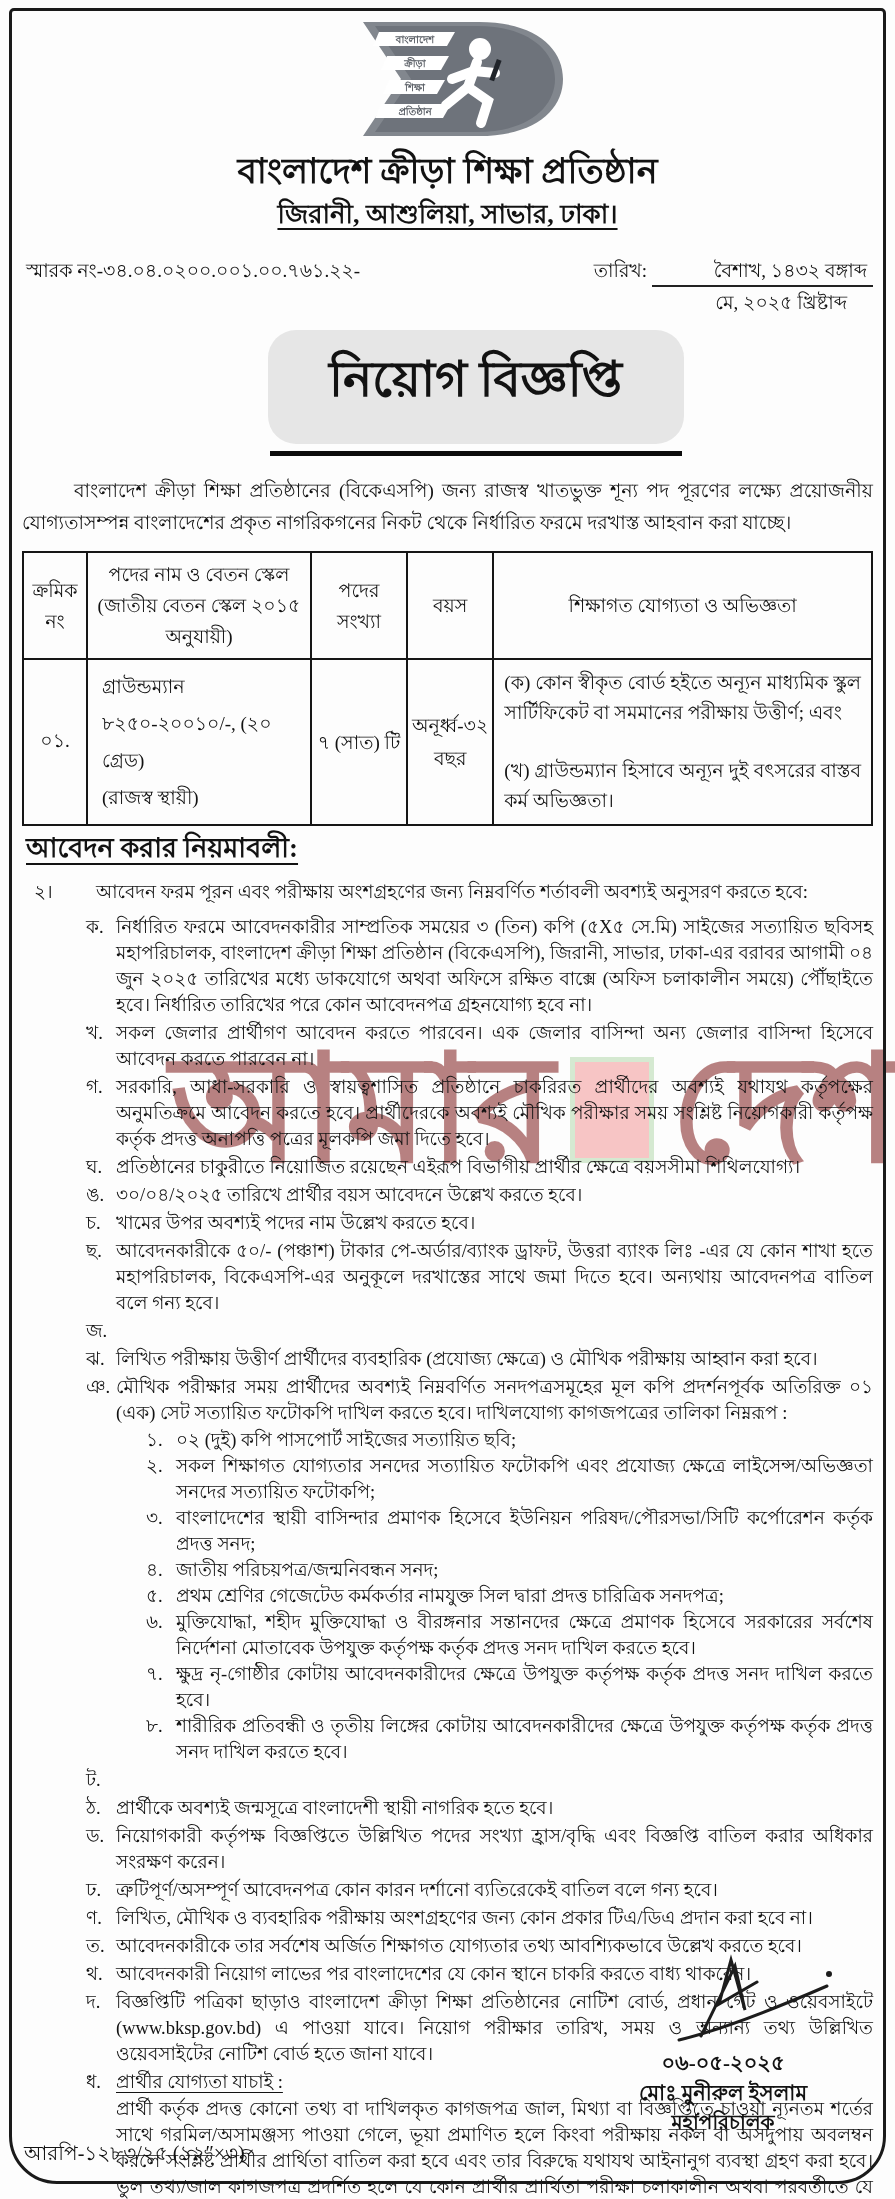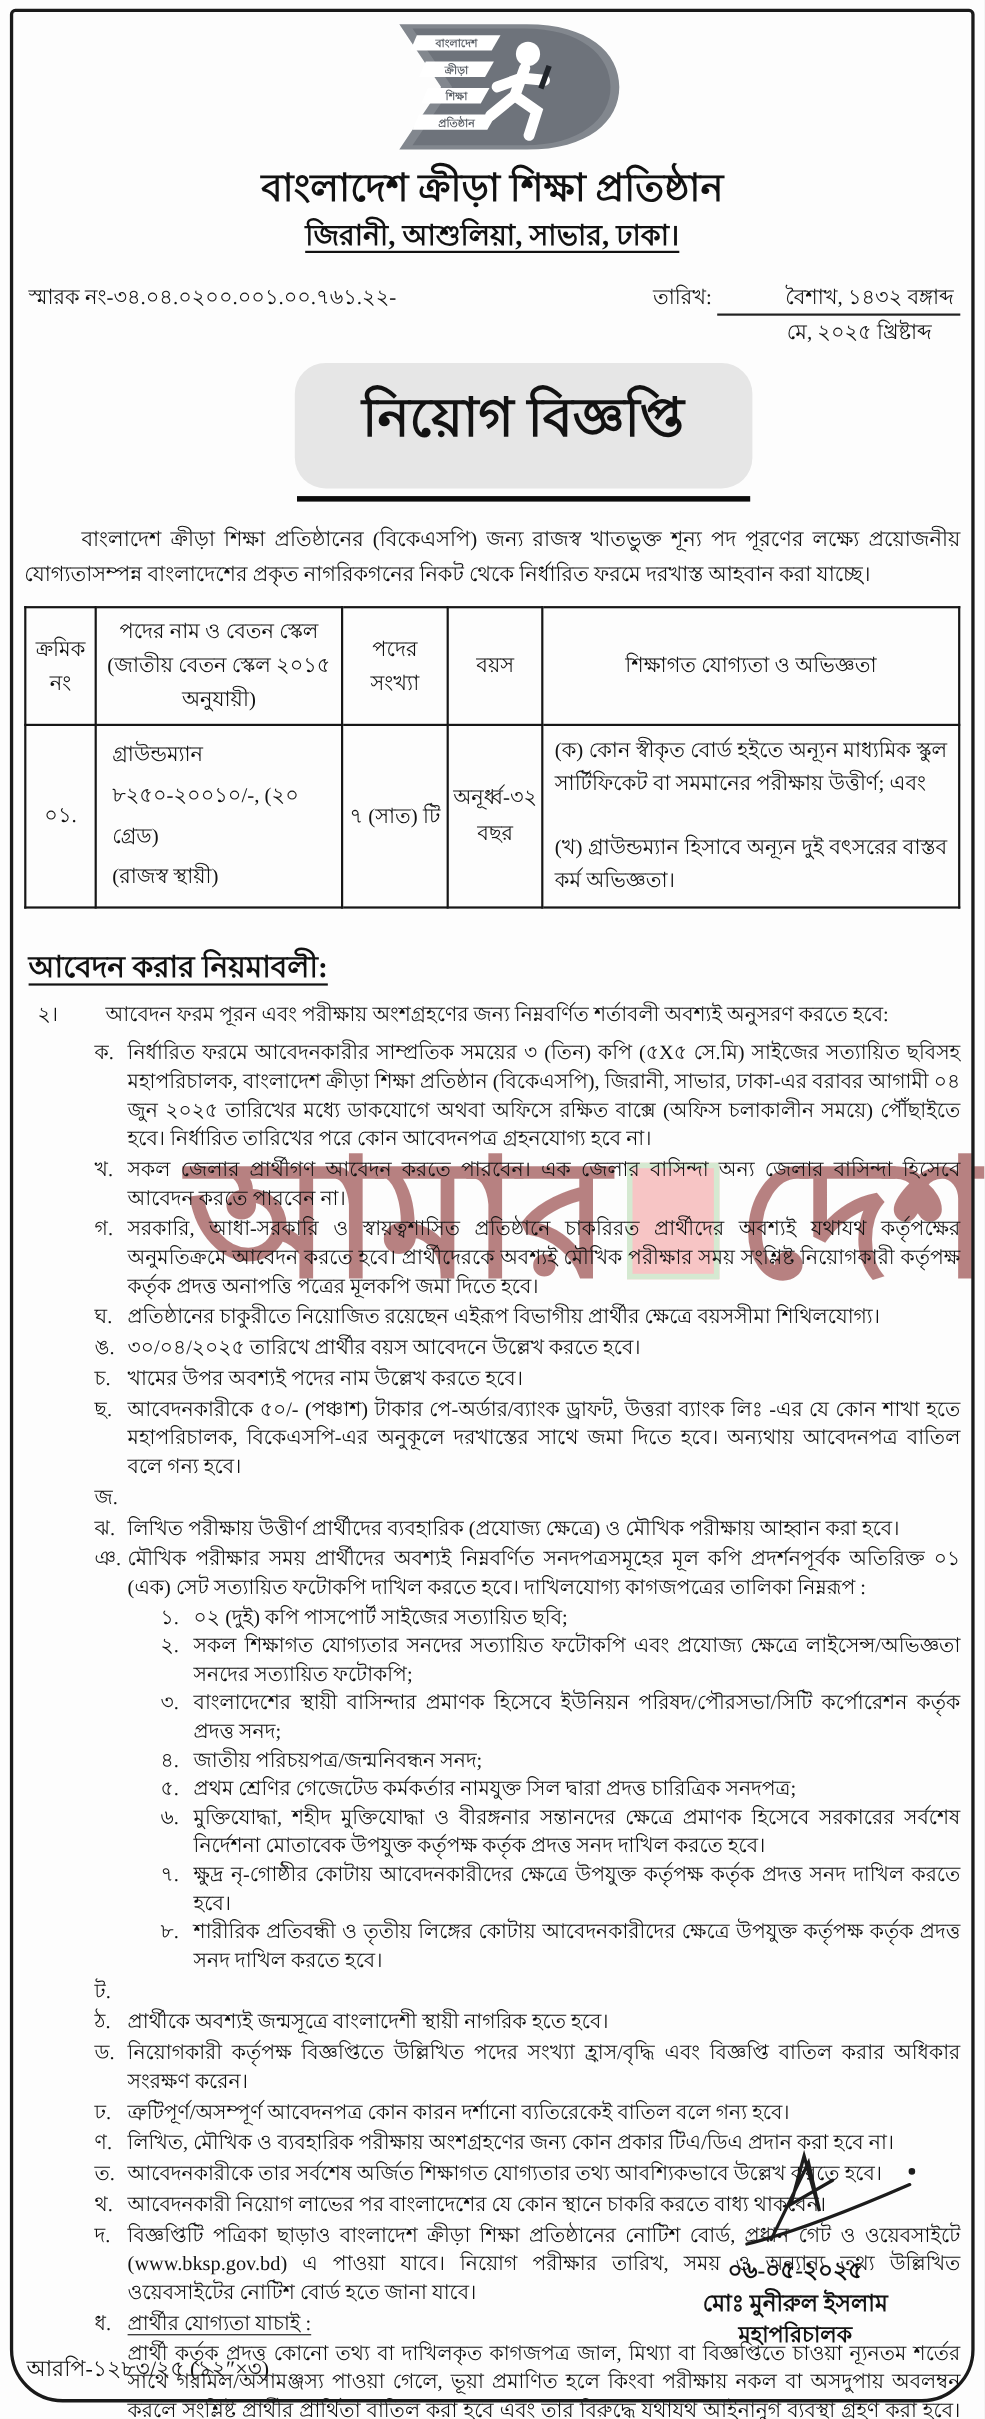--- a/index.html
+++ b/index.html
@@ -38,21 +38,21 @@
   th,td{border:2.5px solid #161616;}
   th{font-weight:normal;font-size:19px;line-height:31px;padding:6px 4px;text-align:center;vertical-align:middle;}
   td{vertical-align:middle;font-size:19px;}
   td.serial{text-align:center;}
   td.post{padding:8px 6px 8px 14px;line-height:37px;}
   td.count,td.age{text-align:center;line-height:33px;padding:4px;}
   td.qual{padding:8px 10px;line-height:30px;text-align:justify;}
   .qual-gap{height:28px;}
 
   
-  .rules-heading{margin-top:35px;font-size:27px;font-weight:bold;line-height:36px;
+  .rules-heading{margin-top:4px;font-size:27px;font-weight:bold;line-height:36px;
                  text-decoration:underline;text-underline-offset:6px;padding-left:4px;}
   .rule2{display:flex;margin-top:12px;font-size:18.5px;line-height:29px;}
   .rule2 .rm{flex:0 0 62px;padding-left:12px;}
   .rules{margin-top:7px;}
   .rule{display:flex;font-size:18.5px;line-height:26px;padding-left:64px;text-align:justify;margin-top:2px;}
   .rule .rm{flex:0 0 30px;}
   .rule .rt{flex:1;}
   .docs{margin-left:30px;margin-top:1px;}
   .doc{display:flex;}
   .doc .dm{flex:0 0 30px;}

